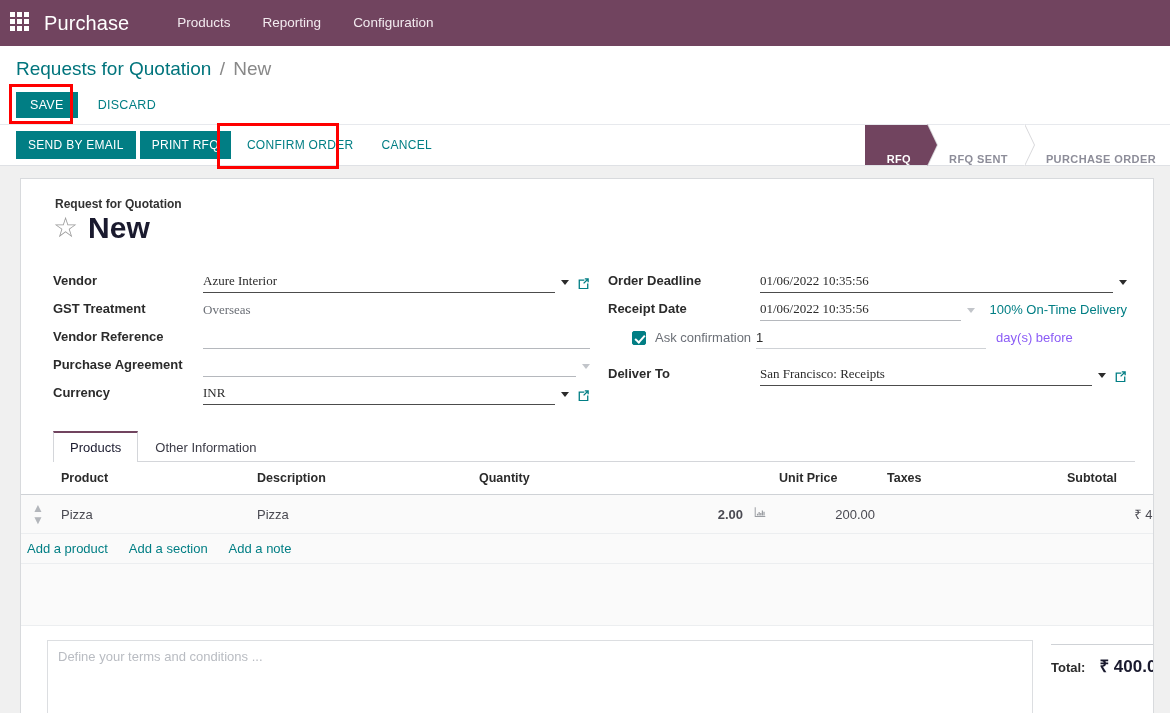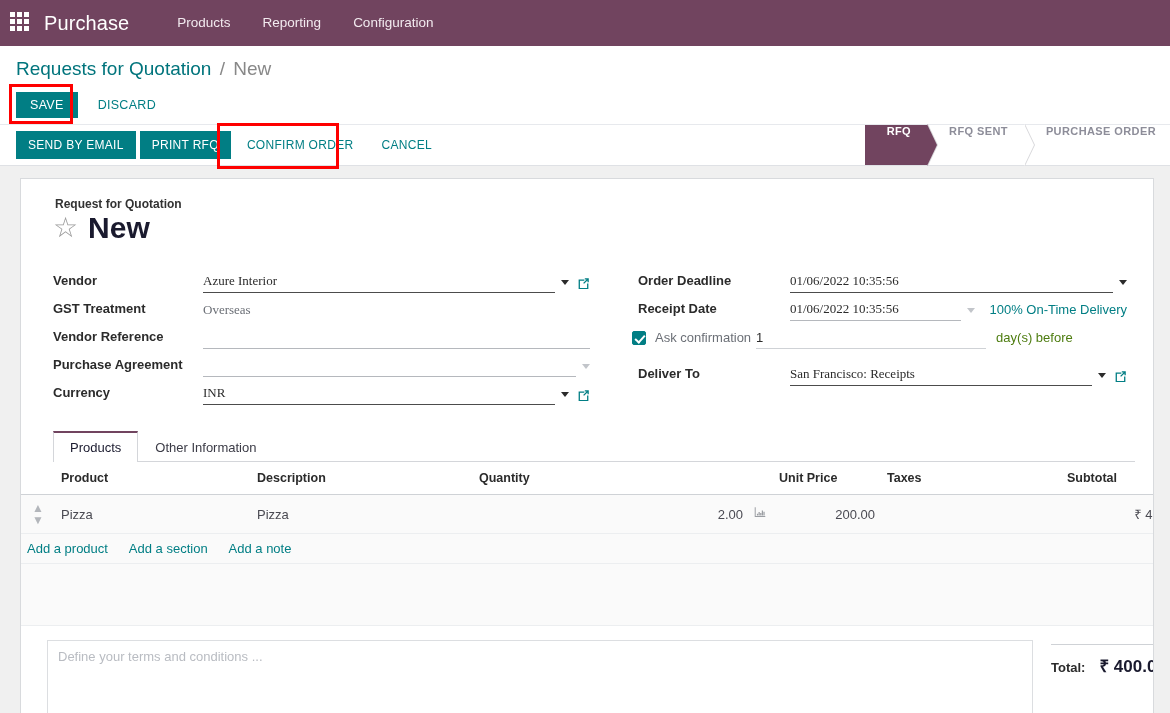--- a/index.html
+++ b/index.html
@@ -139,21 +139,21 @@
   }
   .stages {
     margin-left: auto;
     display: flex;
     align-items: stretch;
     height: 100%;
   }
   .stage {
     position: relative;
     display: flex;
-    align-items: flex-start;
+    align-items: flex-end;
     padding: 0 16px 0 22px;
     font-size: 11px;
     font-weight: 700;
     letter-spacing: .4px;
     color: #8d8d99;
     background: #ffffff;
     cursor: pointer;
   }
   .stage.active { background: #71445F; color: #ffffff; }
   .stage:after {
@@ -234,21 +234,21 @@
     margin-bottom: 0;
   }
   .flabel {
     width: 150px;
     flex: 0 0 150px;
     font-size: 13px;
     font-weight: 700;
     color: #2b2b2b;
     padding-bottom: 5px;
   }
-  .col.right .flabel { width: 152px; flex: 0 0 152px; margin-left: 30px; }
+  .col.right .flabel { width: 152px; flex: 0 0 152px; }
   .fval {
     flex: 1;
     display: flex;
     align-items: flex-end;
     min-width: 0;
   }
   .inp {
     flex: 1;
     min-width: 0;
     border: none;
@@ -325,21 +325,21 @@
     border-bottom: 1px solid #cfd2d6;
     background: transparent;
     font-family: "Liberation Sans", sans-serif;
     font-size: 13px;
     color: #2b2b2b;
     padding: 2px 0 3px 0;
     outline: none;
   }
   .days-after {
     font-size: 13px;
-    color: #4d7c0f;
+    color: #8b5cf6;
     padding: 0 0 4px 10px;
     white-space: nowrap;
     text-align: center;
   }
 
   
   .tabs {
     display: flex;
     margin: 26px 0 0 14px;
     border-bottom: 1px solid #d4d6da;
@@ -388,21 +388,21 @@
     overflow: hidden;
   }
   .c-handle { width: 34px; }
   .c-prod { width: 196px; }
   .c-desc { width: 222px; }
   .c-qty  { width: 300px; text-align: right; }
   .c-price{ width: 108px; text-align: right; }
   .c-tax  { width: 180px; }
   .c-sub  { width: 130px; text-align: right; }
   th.c-qty, td.c-qty, th.c-price, td.c-price, th.c-sub, td.c-sub { text-align: right; }
-  td.c-qty { padding-right: 6px; }
+  td.c-qty { padding-right: 6px; font-weight: bold; }
   .qty-wrap { display: flex; align-items: center; justify-content: flex-end; gap: 10px; }
   .drag {
     color: #b3b6bb;
     font-size: 12px;
     line-height: 1;
     cursor: grab;
     text-align: center;
   }
   .sub-wrap { display: flex; align-items: center; justify-content: flex-end; gap: 8px; }
   .addrow {

